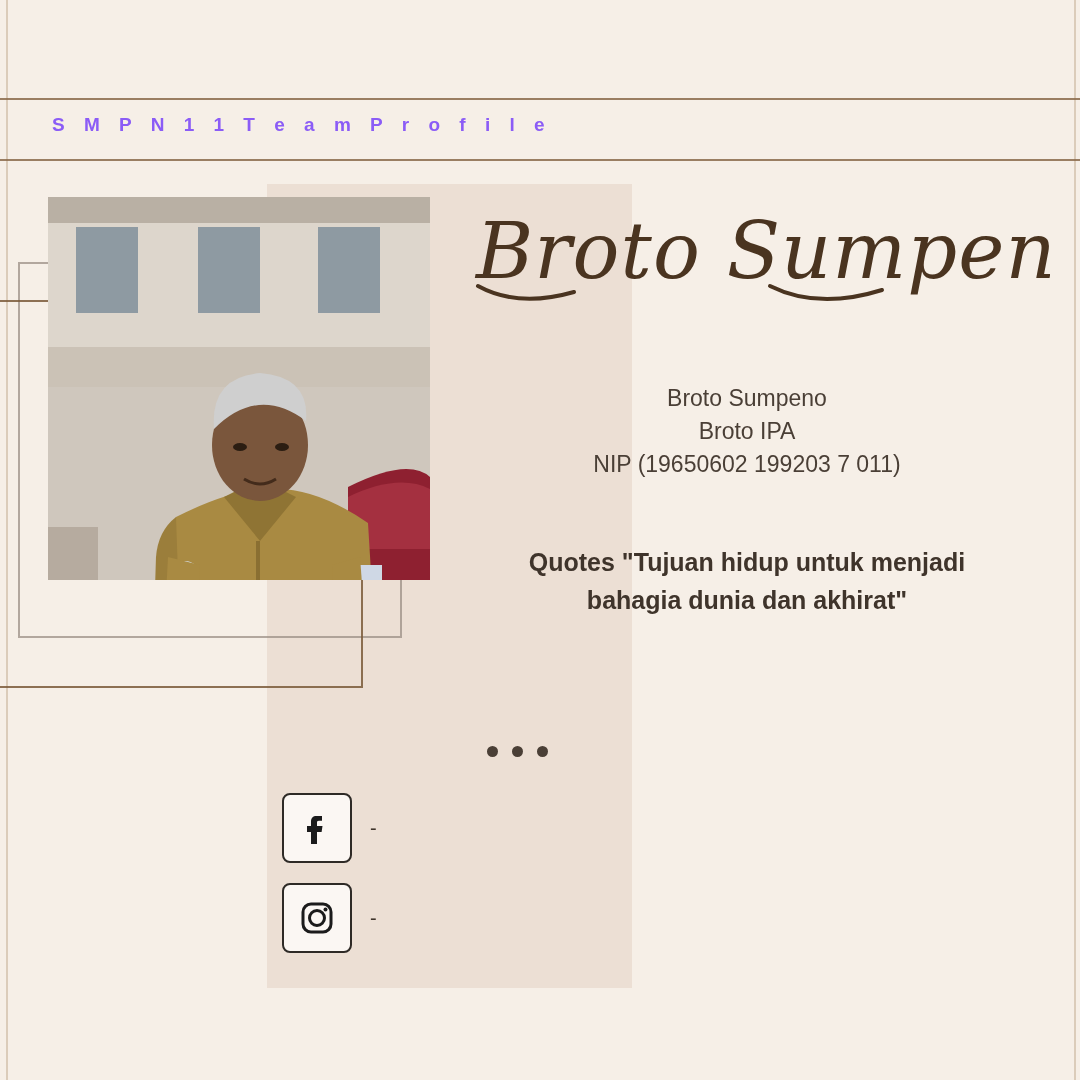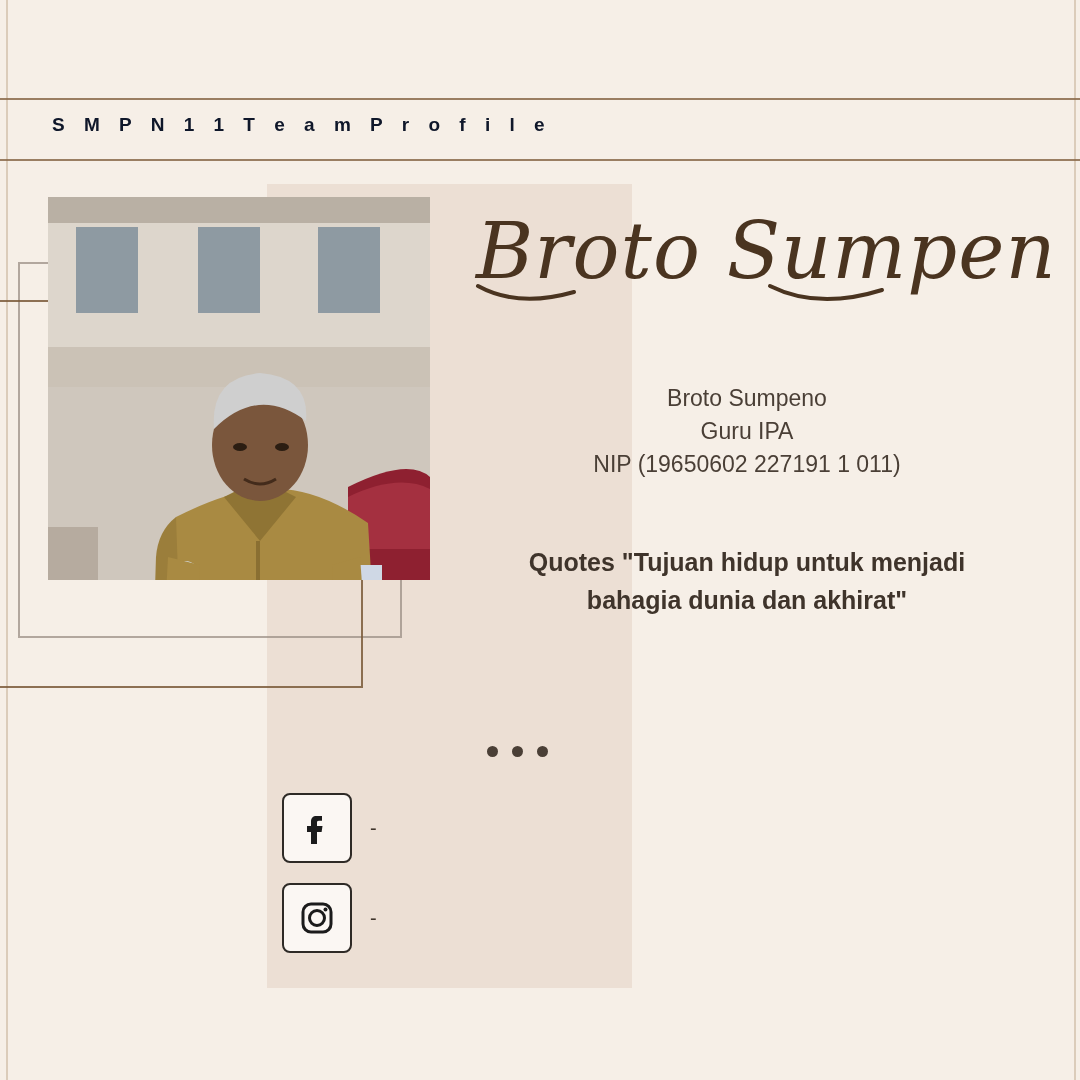--- a/index.html
+++ b/index.html
@@ -58,21 +58,21 @@
     opacity: .6;
   }
 
   
   .header-label {
     position: absolute;
     left: 52px;
     top: 114px;
     font-size: 19px;
     letter-spacing: 7px;
-    color: #0f172a;
+    color: #8b5cf6;
     font-weight: 600;
     white-space: nowrap;
   }
 
   
   .beige-panel {
     position: absolute;
     left: 267px;
     top: 184px;
     width: 365px;
@@ -272,22 +272,22 @@
   <div class="script-name">
     <svg width="580" height="140" viewBox="0 0 580 140">
       <text x="6" y="96" font-family="DejaVu Serif, serif" font-size="78" font-style="italic" fill="#4a3420" letter-spacing="1">Broto Sumpeno</text>
       <path d="M8 104 q40 22 96 6" stroke="#4a3420" stroke-width="4" fill="none" stroke-linecap="round"></path>
       <path d="M300 104 q48 24 112 4" stroke="#4a3420" stroke-width="4" fill="none" stroke-linecap="round"></path>
     </svg>
   </div>
 
   <div class="details">
     <div>Broto Sumpeno</div>
-    <div>Guru IPA</div>
-    <div>NIP (19650602 227191 1 011)</div>
+    <div>Broto IPA</div>
+    <div>NIP (19650602 199203 7 011)</div>
   </div>
 
   <div class="quote">
     <div>Quotes "Tujuan hidup untuk menjadi</div>
     <div>bahagia dunia dan akhirat"</div>
   </div>
 
   <div class="dots">
     <span></span>
     <span></span>

